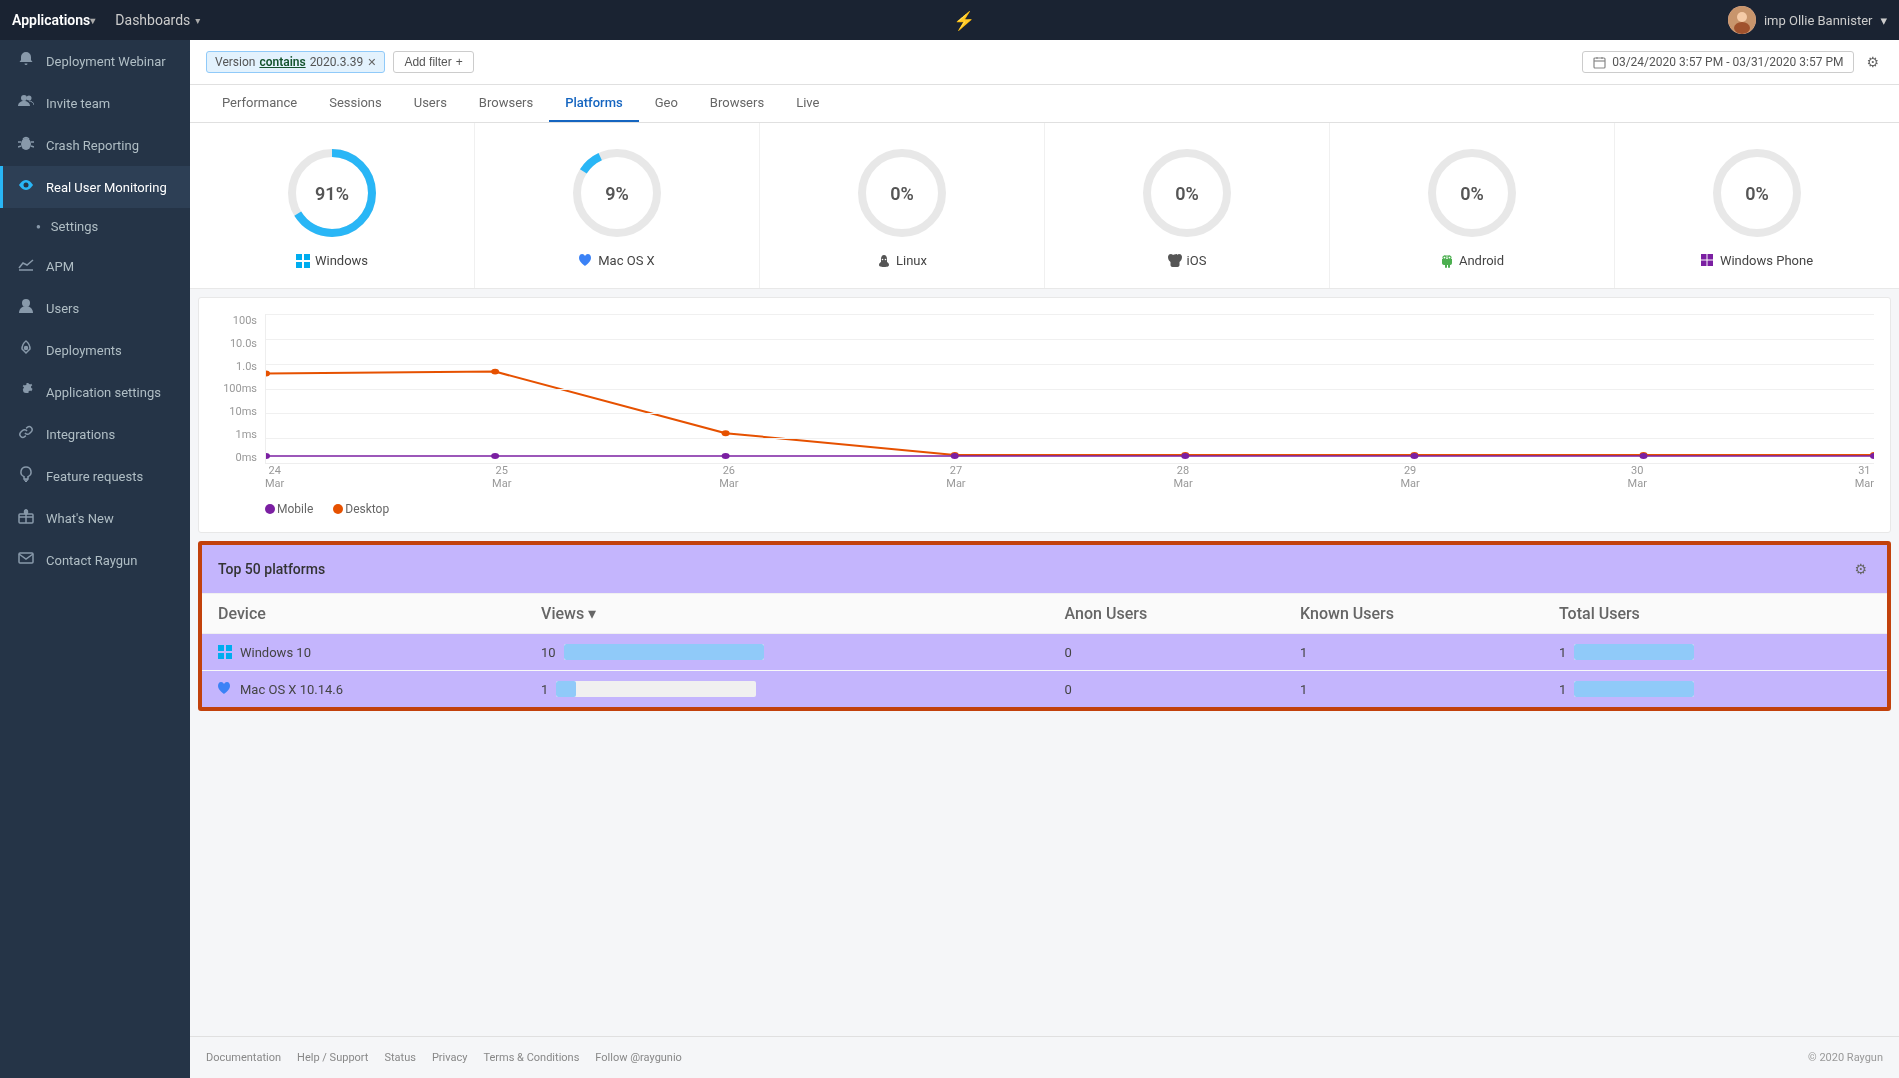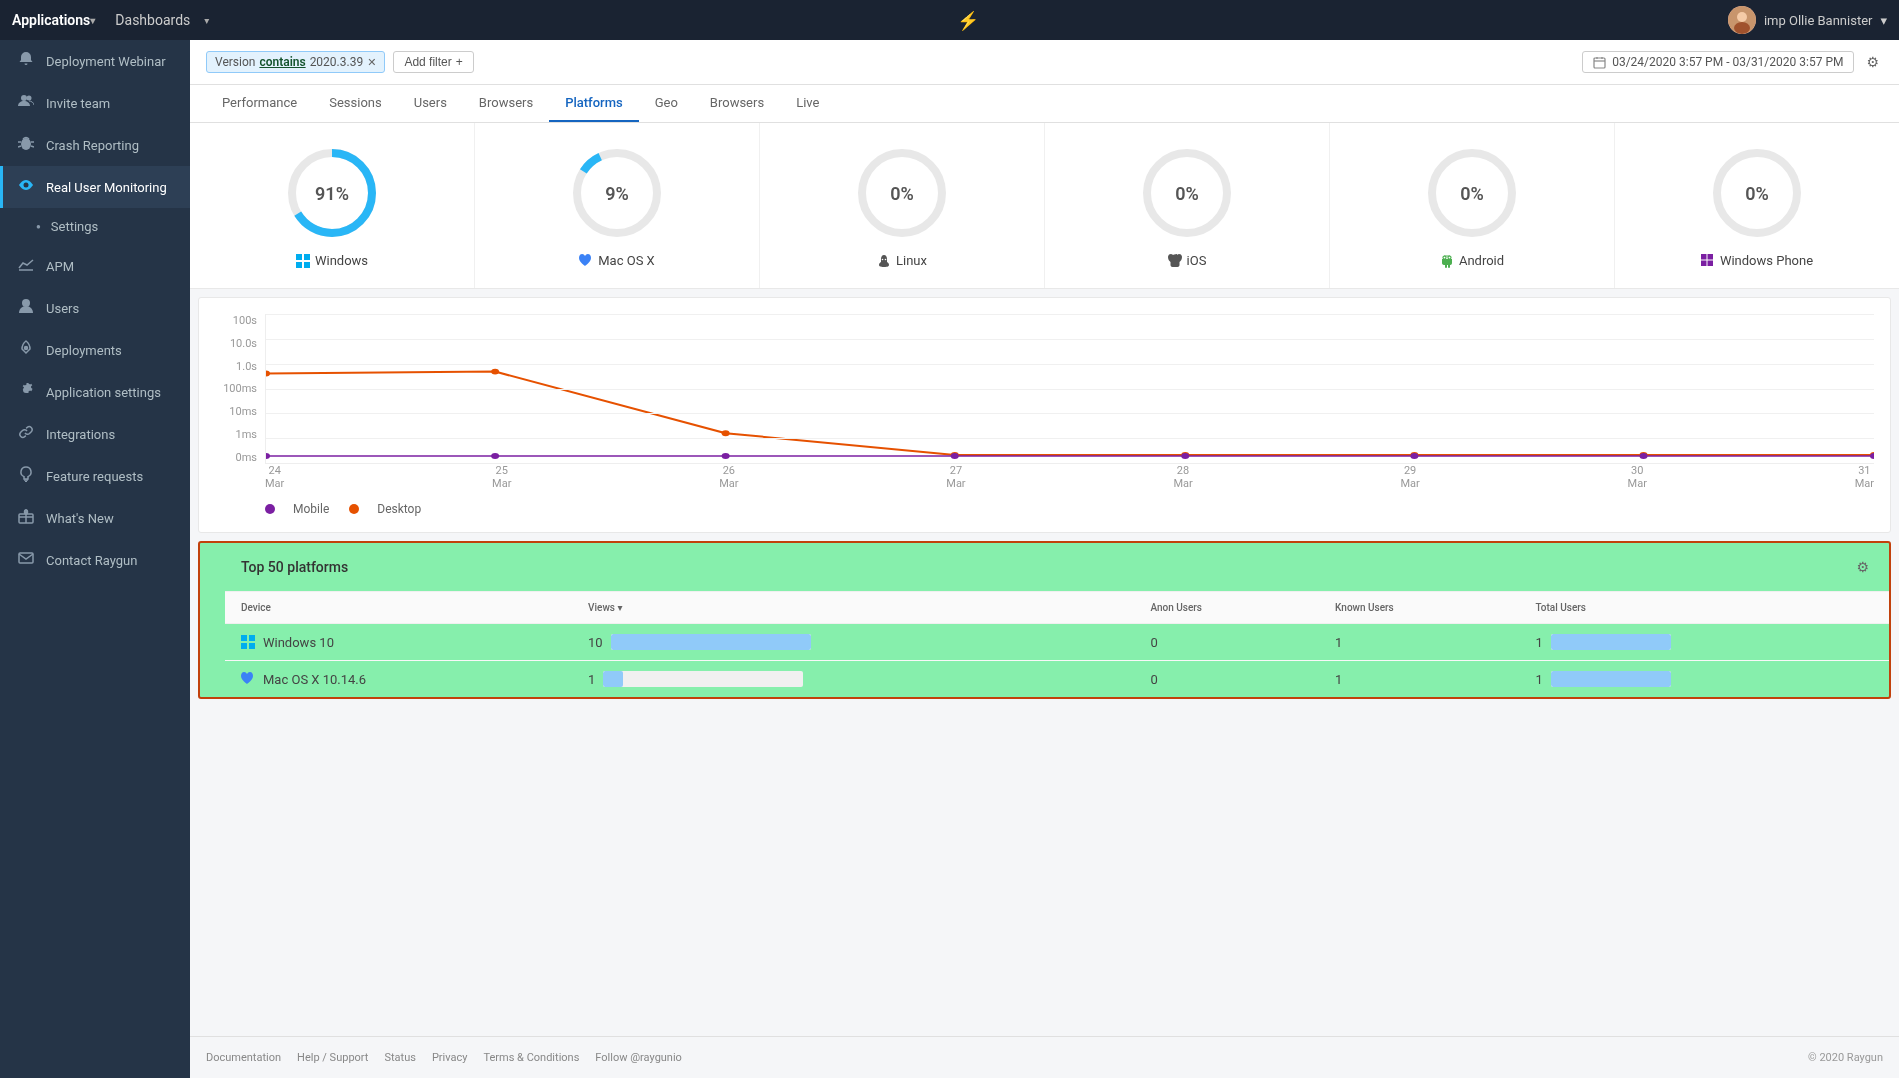--- a/index.html
+++ b/index.html
@@ -24,21 +24,21 @@
       display: flex;
       align-items: center;
       cursor: pointer;
     }
     .top-nav-brand .chevron { font-size: 10px; color: #aaa; }
     .top-nav-dash {
       color: #ccc;
       font-size: 14px;
       display: flex;
       align-items: center;
-      gap: 14px;
+      gap: 5px;
       margin-left: 20px;
       cursor: pointer;
     }
     .top-nav-dash .chevron { font-size: 10px; color: #aaa; }
     .top-nav-center { flex: 1; display: flex; justify-content: center; }
     .top-nav-icon { color: #fff; font-size: 18px; cursor: pointer; }
     .top-nav-right { display: flex; align-items: center; gap: 8px; color: #ccc; font-size: 13px; cursor: pointer; }
     .user-avatar { width: 28px; height: 28px; border-radius: 50%; background: #e8b4a0; display: flex; align-items: center; justify-content: center; font-size: 11px; color: #8b4513; font-weight: bold; overflow: hidden; }
 
     
@@ -290,54 +290,53 @@
     
     .chart-legend {
       display: flex;
       gap: 20px;
       margin-top: 8px;
       padding-left: 50px;
     }
     .legend-item {
       display: flex;
       align-items: center;
-      gap: 18px;
+      gap: 2px;
       font-size: 12px;
       color: #666;
     }
     .legend-dot {
       width: 10px;
       height: 10px;
       border-radius: 50%;
     }
 
     
     .table-section {
-      background: #86efac;
+      background: #c4b5fd;
       margin: 8px;
       border-radius: 3px;
-      border: 2px solid #c2410c;
-      padding-left: 25px;
+      border: 4px solid #c2410c;
     }
     .table-section-header {
       padding: 12px 16px;
       display: flex;
       justify-content: space-between;
       align-items: center;
       border-bottom: 1px solid #f0f0f0;
     }
     .table-section-title { font-size: 14px; font-weight: 500; color: #333; }
     table {
       width: 100%;
       border-collapse: collapse;
     }
     th {
       text-align: left;
       padding: 10px 16px;
-      font-size: 10px;
+      font-size: 16px;
       color: #666;
       font-weight: 500;
       border-bottom: 1px solid #f0f0f0;
       background: #fafafa;
     }
     td {
       padding: 10px 16px;
       font-size: 13px;
       color: #444;
       border-bottom: 1px solid #f8f8f8;

